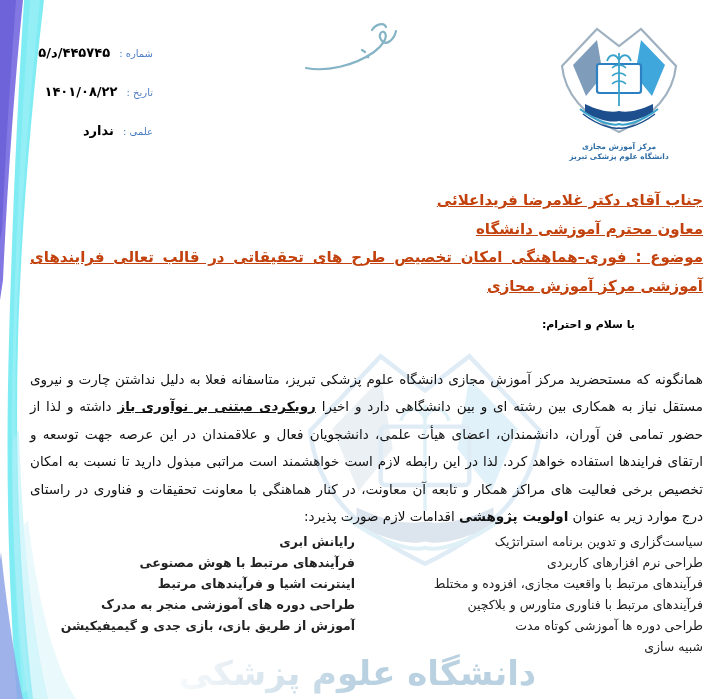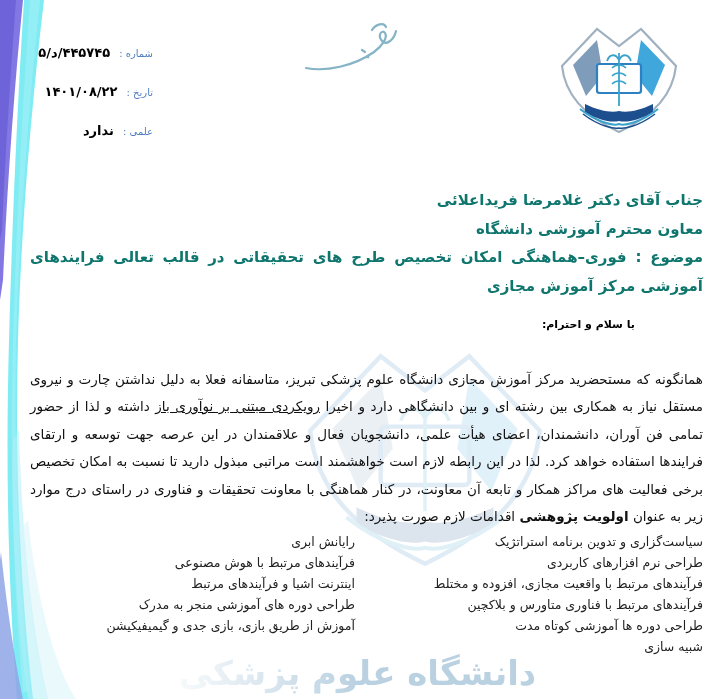--- a/index.html
+++ b/index.html
@@ -26,35 +26,35 @@
   .header-meta { position:absolute; top:42px; left:28px; width:125px; text-align:right; direction:rtl; z-index:2; }
   .meta-row { margin-bottom:20px; white-space:nowrap; }
   .meta-label { color:#4e7cc2; font-size:10px; }
   .meta-value { color:#000; font-weight:bold; font-size:13px; margin-right:4px; }
   .signature { position:absolute; left:302px; top:16px; z-index:2; }
   .logo-block { position:absolute; left:552px; top:20px; width:134px; z-index:2; text-align:center; }
   .logo-caption { font-size:7.5px; line-height:9.5px; font-weight:bold; color:#2e6da4; margin-top:2px; }
   
   .recipient {
     position:absolute; top:186px; right:7px; left:30px; z-index:2;
-    font-weight:bold; font-size:15px; line-height:28.5px; color:#0f766e;
+    font-weight:bold; font-size:15px; line-height:28.5px; color:#c2410c;text-decoration:underline;
   }
   .recipient-line { text-align:right; }
   .subject { text-align:justify; }
   .salutation { position:absolute; top:318px; right:75px; z-index:2; font-weight:bold; font-size:11px; color:#000; }
   .body-text {
     position:absolute; top:352px; right:7px; left:30px; z-index:2;
     font-size:13.5px; line-height:27.6px; text-align:justify; color:#111;
   }
-  .hl-bu { font-weight:normal; text-decoration:underline; }
+  .hl-bu { font-weight:bold; text-decoration:underline; }
   .hl-b  { font-weight:bold; }
   
   .lists { position:absolute; top:531px; right:7px; left:30px; display:flex; gap:6px; z-index:2; }
   .col-right { flex:0 0 342px; }
-  .col-left  { flex:1; }
+  .col-left  { flex:1;font-weight:bold; }
   .list-item { font-size:12.5px; line-height:21px; color:#222; text-align:right; white-space:nowrap; }
 </style>
 </head>
 <body>
 
 <div class="page">
 
   <svg class="ribbon" viewBox="0 0 90 699" aria-hidden="true">
     <path d="M0,0 L23,0 C14,90 7,190 3,280 L0,300 L0,0 Z" fill="#7468e0" opacity="0.9"></path>
     <path d="M4,0 L16,0 C10,80 5,160 2,230 L0,240 L0,0 Z" fill="#5a4fd0" opacity="0.5"></path>
@@ -109,20 +109,24 @@
       <path d="M113,45 L89,20 L83,55 L100,76 Z" fill="#3fa7dc"></path>
       <rect x="45" y="44" width="44" height="29" rx="2.5" fill="#ffffff" stroke="#2d80c2" stroke-width="2.2"></rect>
       <path d="M55,41 C58,33 64,34 67,40 M79,41 C76,33 70,34 67,40" fill="none" stroke="#3aa3cb" stroke-width="1.8"></path>
       <path d="M67,33 L67,86" fill="none" stroke="#3aa3cb" stroke-width="1.8"></path>
       <path d="M60,48 C64,44 70,44 74,48 M60,56 C64,52 70,52 74,56 M60,64 C64,60 70,60 74,64" fill="none" stroke="#3aa3cb" stroke-width="1.5"></path>
       <path d="M33,84 C47,91 60,93 67,91 L67,101 C59,103 46,100 33,92 Z" fill="#1d4f8e"></path>
       <path d="M101,84 C87,91 74,93 67,91 L67,101 C75,103 88,100 101,92 Z" fill="#1d4f8e"></path>
       <path d="M28,89 C46,103 62,106 67,104 C72,106 88,103 106,89" fill="none" stroke="#3aa3cb" stroke-width="2"></path>
       <path d="M31,94 C48,107 63,109 67,108 C71,109 86,107 103,94" fill="none" stroke="#1d4f8e" stroke-width="1.5"></path>
     </svg>
+    <div class="logo-caption">
+      <div>مرکز آموزش مجازی</div>
+      <div>دانشگاه علوم پزشکی تبریز</div>
+    </div>
   </div>
 
   <div class="recipient">
     <div class="recipient-line">جناب آقای دکتر غلامرضا فریداعلائی</div>
     <div class="recipient-line">معاون محترم آموزشی دانشگاه</div>
     <div class="subject">موضوع : فوری–هماهنگی امکان تخصیص طرح های تحقیقاتی در قالب تعالی فرایندهای آموزشی مرکز آموزش مجازی</div>
   </div>
 
   <div class="salutation">با سلام و احترام:</div>
 

